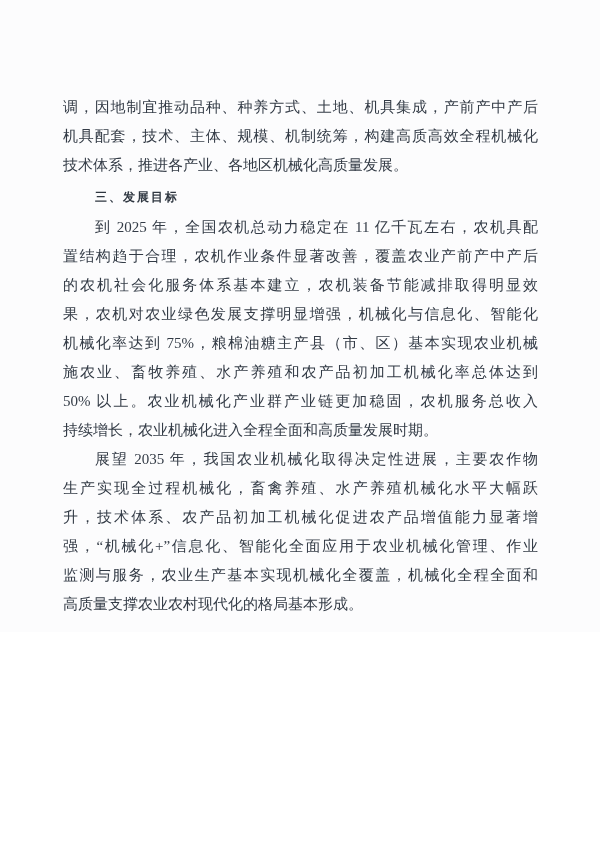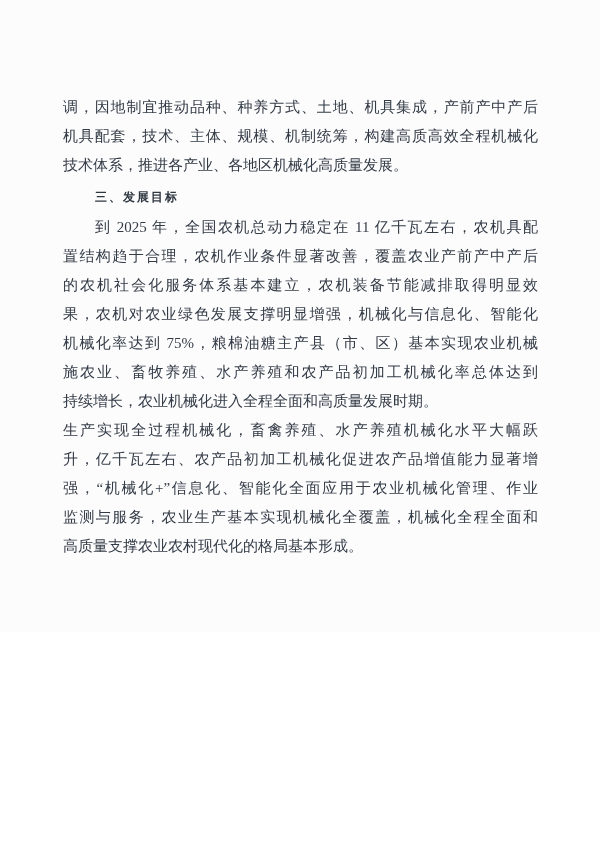--- a/index.html
+++ b/index.html
@@ -67,24 +67,26 @@
         <div class="line last">技术体系，推进各产业、各地区机械化高质量发展。</div>
       </div>
       <div class="heading" style="color: rgb(46, 54, 64);">三、发展目标</div>
       <div class="para">
         <div class="line indent">到 2025 年，全国农机总动力稳定在 11 亿千瓦左右，农机具配</div>
         <div class="line">置结构趋于合理，农机作业条件显著改善，覆盖农业产前产中产后</div>
         <div class="line">的农机社会化服务体系基本建立，农机装备节能减排取得明显效</div>
         <div class="line">果，农机对农业绿色发展支撑明显增强，机械化与信息化、智能化</div>
         <div class="line">机械化率达到 75%，粮棉油糖主产县（市、区）基本实现农业机械</div>
         <div class="line">施农业、畜牧养殖、水产养殖和农产品初加工机械化率总体达到</div>
+        <div class="line">50% 以上。农业机械化产业群产业链更加稳固，农机服务总收入</div>
         <div class="line last">持续增长，农业机械化进入全程全面和高质量发展时期。</div>
       </div>
       <div class="para">
+        <div class="line indent">展望 2035 年，我国农业机械化取得决定性进展，主要农作物</div>
         <div class="line">生产实现全过程机械化，畜禽养殖、水产养殖机械化水平大幅跃</div>
-        <div class="line">升，亿千瓦左右、农产品初加工机械化促进农产品增值能力显著增</div>
+        <div class="line">升，技术体系、农产品初加工机械化促进农产品增值能力显著增</div>
         <div class="line">强，“机械化+”信息化、智能化全面应用于农业机械化管理、作业</div>
         <div class="line">监测与服务，农业生产基本实现机械化全覆盖，机械化全程全面和</div>
         <div class="line last">高质量支撑农业农村现代化的格局基本形成。</div>
       </div>
     </div>
   <div class="page-number">— 13 —</div>
 </div>
 
 </body></html>

